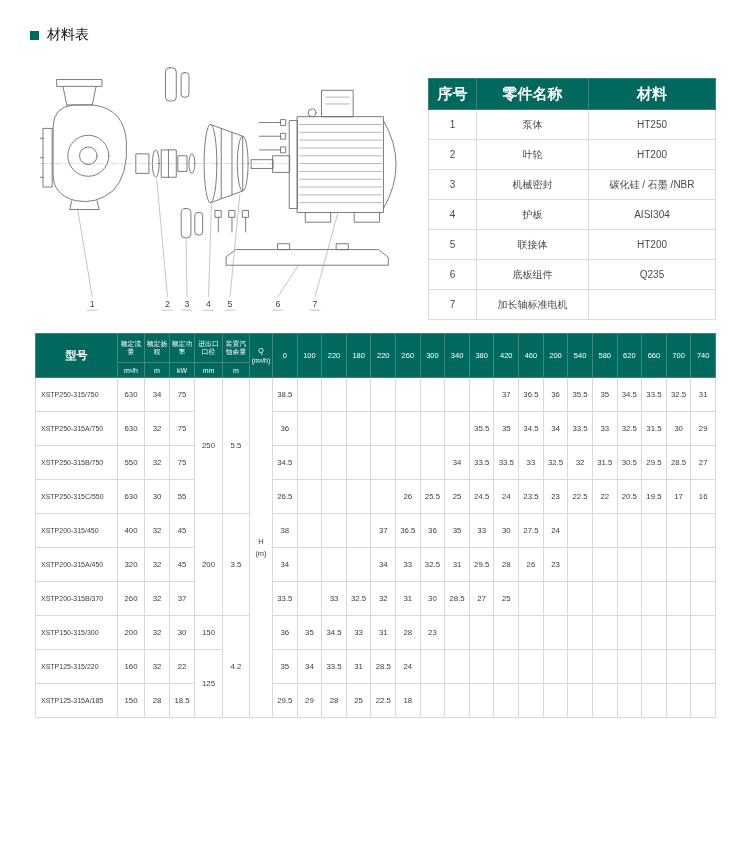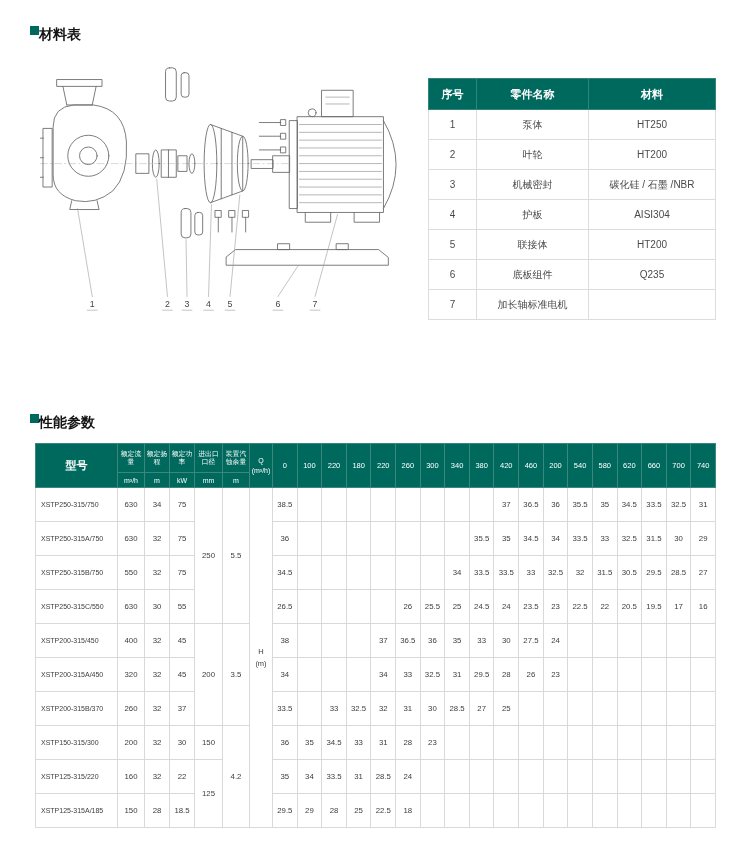--- a/index.html
+++ b/index.html
@@ -1,28 +1,28 @@
 <!DOCTYPE html>
 <html><head>
 <meta charset="utf-8">
 <style>
   *{margin:0;padding:0;box-sizing:border-box}
   html,body{background:#fff;}
   body{width:750px;height:858px;font-family:"Liberation Sans","DejaVu Sans",sans-serif;}
   .page{width:750px;height:858px;overflow:hidden;background:#fff;}
 
-  .section-title{display:flex;margin:26px 0 0 30px;font-size:14px;font-weight:bold;color:#141414;}
+  .section-title{display:flex;align-items:center;gap:8px;margin:26px 0 0 30px;font-size:14px;font-weight:normal;color:#141414;}
   .section-title .sq{width:9px;height:9px;background:#00695e;flex:0 0 auto;}
   .section-title.second{margin-top:92px;}
 
   .top-row{display:flex;justify-content:space-between;margin:0 34px 0 40px;}
   .drawing{margin-top:16px;width:382px;}
 
   .mat-table{border-collapse:collapse;table-layout:fixed;width:287px;margin-top:34px;align-self:flex-start;}
-  .mat-table th{background:#00695e;color:#fff;font-size:11px;font-weight:bold;height:31px;border:1px solid #35847a;}
+  .mat-table th{background:#00695e;color:#fff;font-size:15px;font-weight:bold;height:31px;border:1px solid #35847a;}
   .mat-table td{border:1px solid #dcdcdc;color:#4a4a4a;font-size:10px;text-align:center;height:30px;}
 
   .perf-table{border-collapse:collapse;table-layout:fixed;width:681px;margin:11px 0 0 35px;}
   .perf-table th{background:#00695e;color:#fff;font-weight:normal;border:1px solid #3c867c;padding:0;}
   .perf-table .model-th{font-size:11px;font-weight:bold;}
   .perf-table .label-th{font-size:6.8px;line-height:1.25;height:29px;padding:1px;}
   .perf-table .unit-th{font-size:7px;height:15px;}
   .perf-table .num-th{font-size:7.5px;}
   .perf-table .q-th{font-size:7px;line-height:1.4;}
   .perf-table td{border:1px solid #d9d9d9;font-size:7.8px;color:#3d3d3d;text-align:center;height:34px;padding:0;background:#fff;}
@@ -172,24 +172,20 @@
           </tr>
           <tr>
             <td>7</td>
             <td>加长轴标准电机</td>
             <td></td>
           </tr>
         </tbody>
     </table>
   </div>
 
-  <div class="section-title second">
-    <span class="sq"></span>
-    <span>性能参数</span>
-  </div>
 
   <table class="perf-table">
     <colgroup>
       <col style="width:82px">
         <col style="width:27px">
         <col style="width:25px">
         <col style="width:25px">
       <col style="width:28px">
         <col style="width:27px">
         <col style="width:23px">

